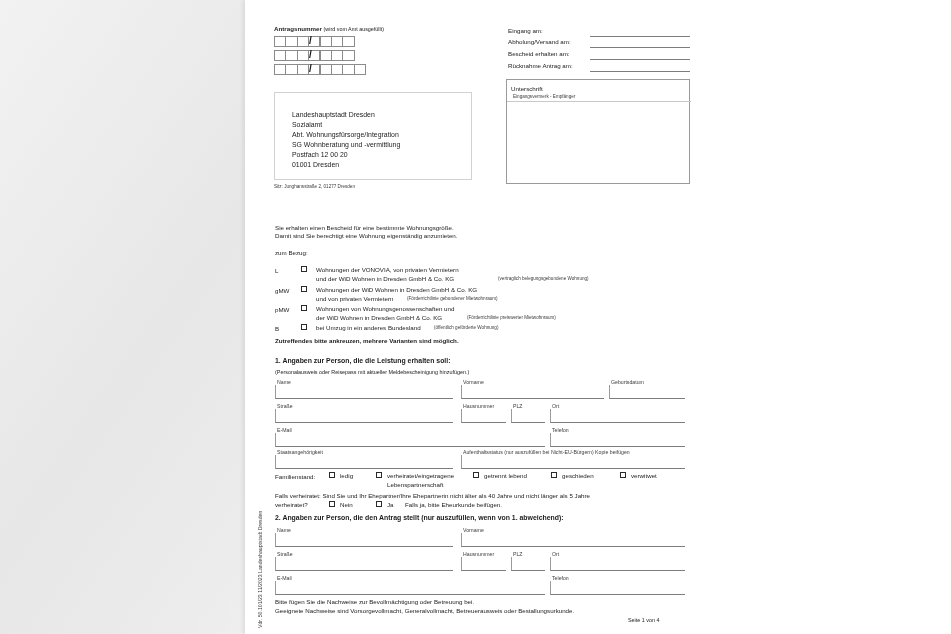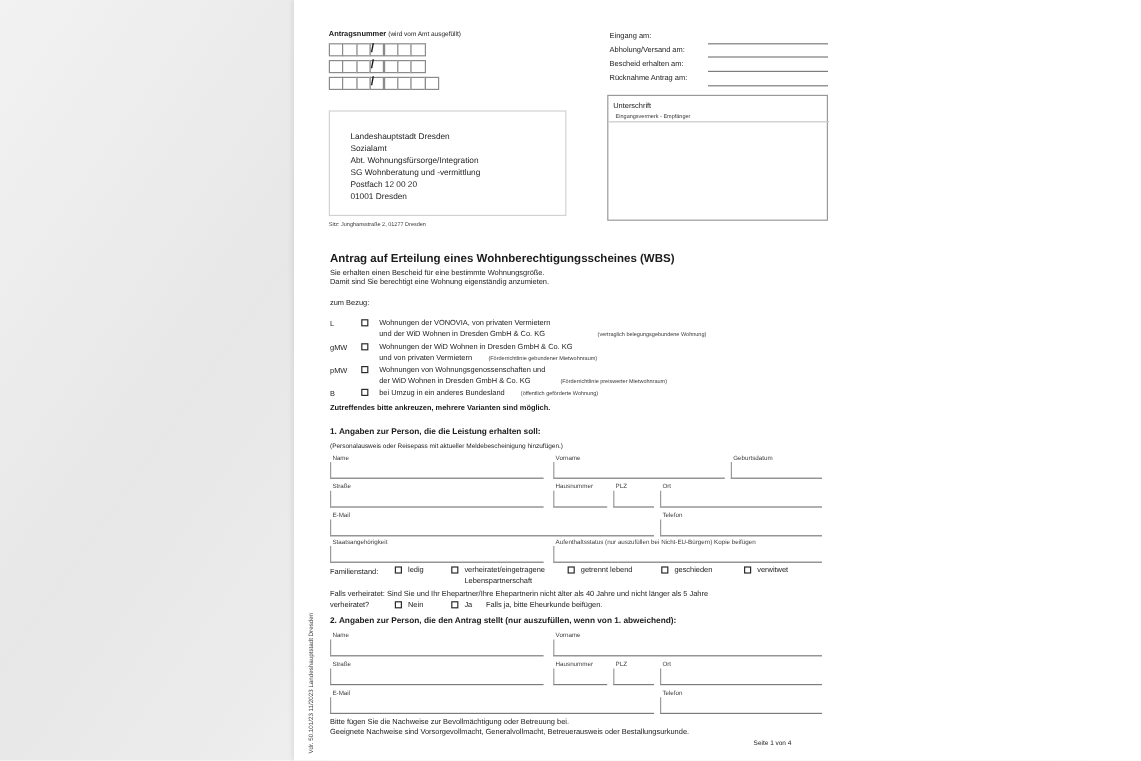--- a/index.html
+++ b/index.html
@@ -123,21 +123,20 @@
 
     <div class="t s7" style="left:263px; top:62px;">Rücknahme Antrag am:</div>
     <div class="rule" style="left:345px; top:71px; width:100px;"></div>
 
     <div class="sigbox" style="left:261px; top:79px; width:184px; height:105px;">
       <div class="t s7" style="left:4px; top:5px;">Unterschrift</div>
       <div class="t xs grey" style="left:6px; top:14px;">Eingangsvermerk - Empfänger</div>
       <div class="rule" style="left:0px; top:21px; width:184px; border-color:#c9c9c9;"></div>
     </div>
 
-    <div class="t s11 b" style="left:30px; top:210px;">Antrag auf Erteilung eines Wohnberechtigungsscheines (WBS)</div>
     <div class="t s7" style="left:30px; top:224px;">Sie erhalten einen Bescheid für eine bestimmte Wohnungsgröße.</div>
     <div class="t s7" style="left:30px; top:232px;">Damit sind Sie berechtigt eine Wohnung eigenständig anzumieten.</div>
     <div class="t s7" style="left:30px; top:249px;">zum Bezug:</div>
 
     <div class="t s7" style="left:30px; top:267px;">L</div>
     <div class="cb" style="left:56px; top:266px;"></div>
     <div class="t s7" style="left:71px; top:266px;">Wohnungen der VONOVIA, von privaten Vermietern</div>
     <div class="t s7" style="left:71px; top:275px;">und der WiD Wohnen in Dresden GmbH &amp; Co. KG</div>
     <div class="t xs grey" style="left:253px; top:276px;">(vertraglich belegungsgebundene Wohnung)</div>
 

